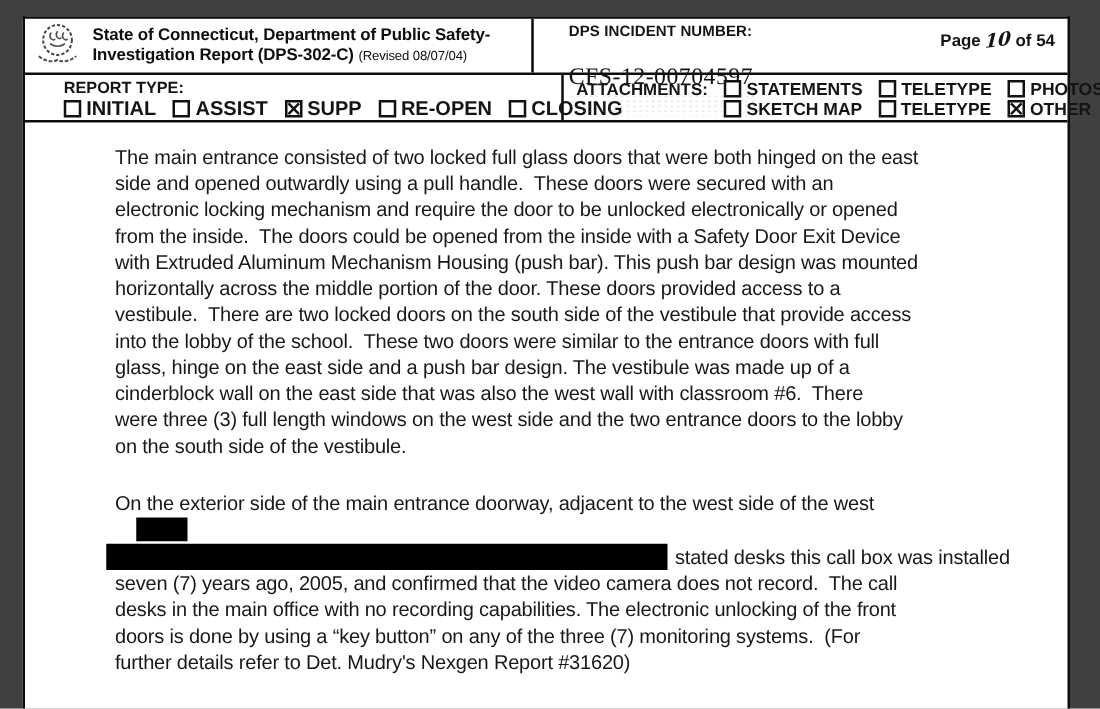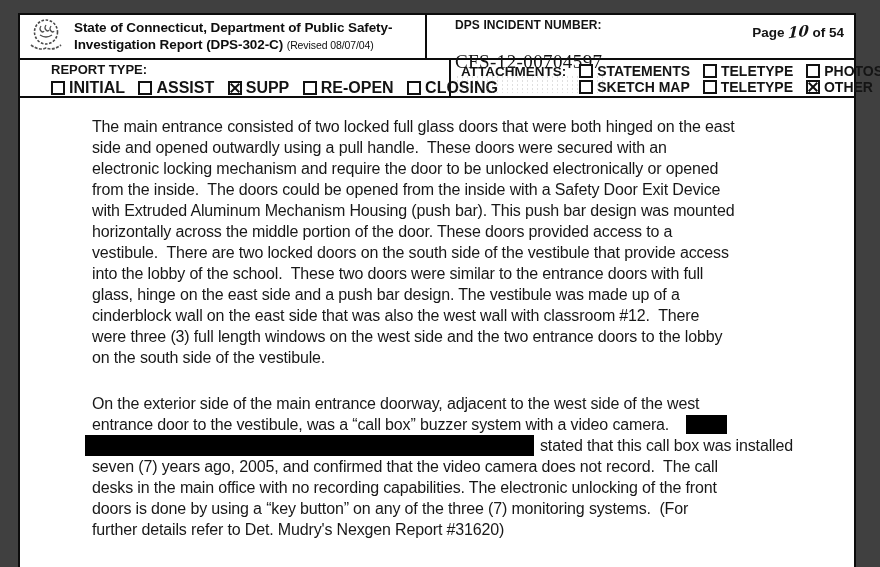--- a/index.html
+++ b/index.html
@@ -109,28 +109,28 @@
       <div>
         <div class="line">The main entrance consisted of two locked full glass doors that were both hinged on the east</div>
         <div class="line">side and opened outwardly using a pull handle.  These doors were secured with an</div>
         <div class="line">electronic locking mechanism and require the door to be unlocked electronically or opened</div>
         <div class="line">from the inside.  The doors could be opened from the inside with a Safety Door Exit Device</div>
         <div class="line">with Extruded Aluminum Mechanism Housing (push bar). This push bar design was mounted</div>
         <div class="line">horizontally across the middle portion of the door. These doors provided access to a</div>
         <div class="line">vestibule.  There are two locked doors on the south side of the vestibule that provide access</div>
         <div class="line">into the lobby of the school.  These two doors were similar to the entrance doors with full</div>
         <div class="line">glass, hinge on the east side and a push bar design. The vestibule was made up of a</div>
-        <div class="line">cinderblock wall on the east side that was also the west wall with classroom #12.  There</div>
+        <div class="line">cinderblock wall on the east side that was also the west wall with classroom #6.  There</div>
         <div class="line">were three (3) full length windows on the west side and the two entrance doors to the lobby</div>
         <div class="line">on the south side of the vestibule.</div>
       </div>
       <div class="para2">
         <div class="line">On the exterior side of the main entrance doorway, adjacent to the west side of the west</div>
-        <div class="line"><span>entrance door to the vestibule, was a “call box” buzzer system with a video camera.</span><span class="redact-small"></span></div>
-        <div class="line"><span class="redact-bar"></span><span>stated that this call box was installed</span></div>
+        <div class="line"><span class="redact-small"></span></div>
+        <div class="line"><span class="redact-bar"></span><span>stated desks this call box was installed</span></div>
         <div class="line">seven (7) years ago, 2005, and confirmed that the video camera does not record.  The call</div>
         <div class="line">desks in the main office with no recording capabilities. The electronic unlocking of the front</div>
         <div class="line">doors is done by using a “key button” on any of the three (7) monitoring systems.  (For</div>
         <div class="line">further details refer to Det. Mudry's Nexgen Report #31620)</div>
       </div>
     </div>
 
   </div>
 </div>
 

